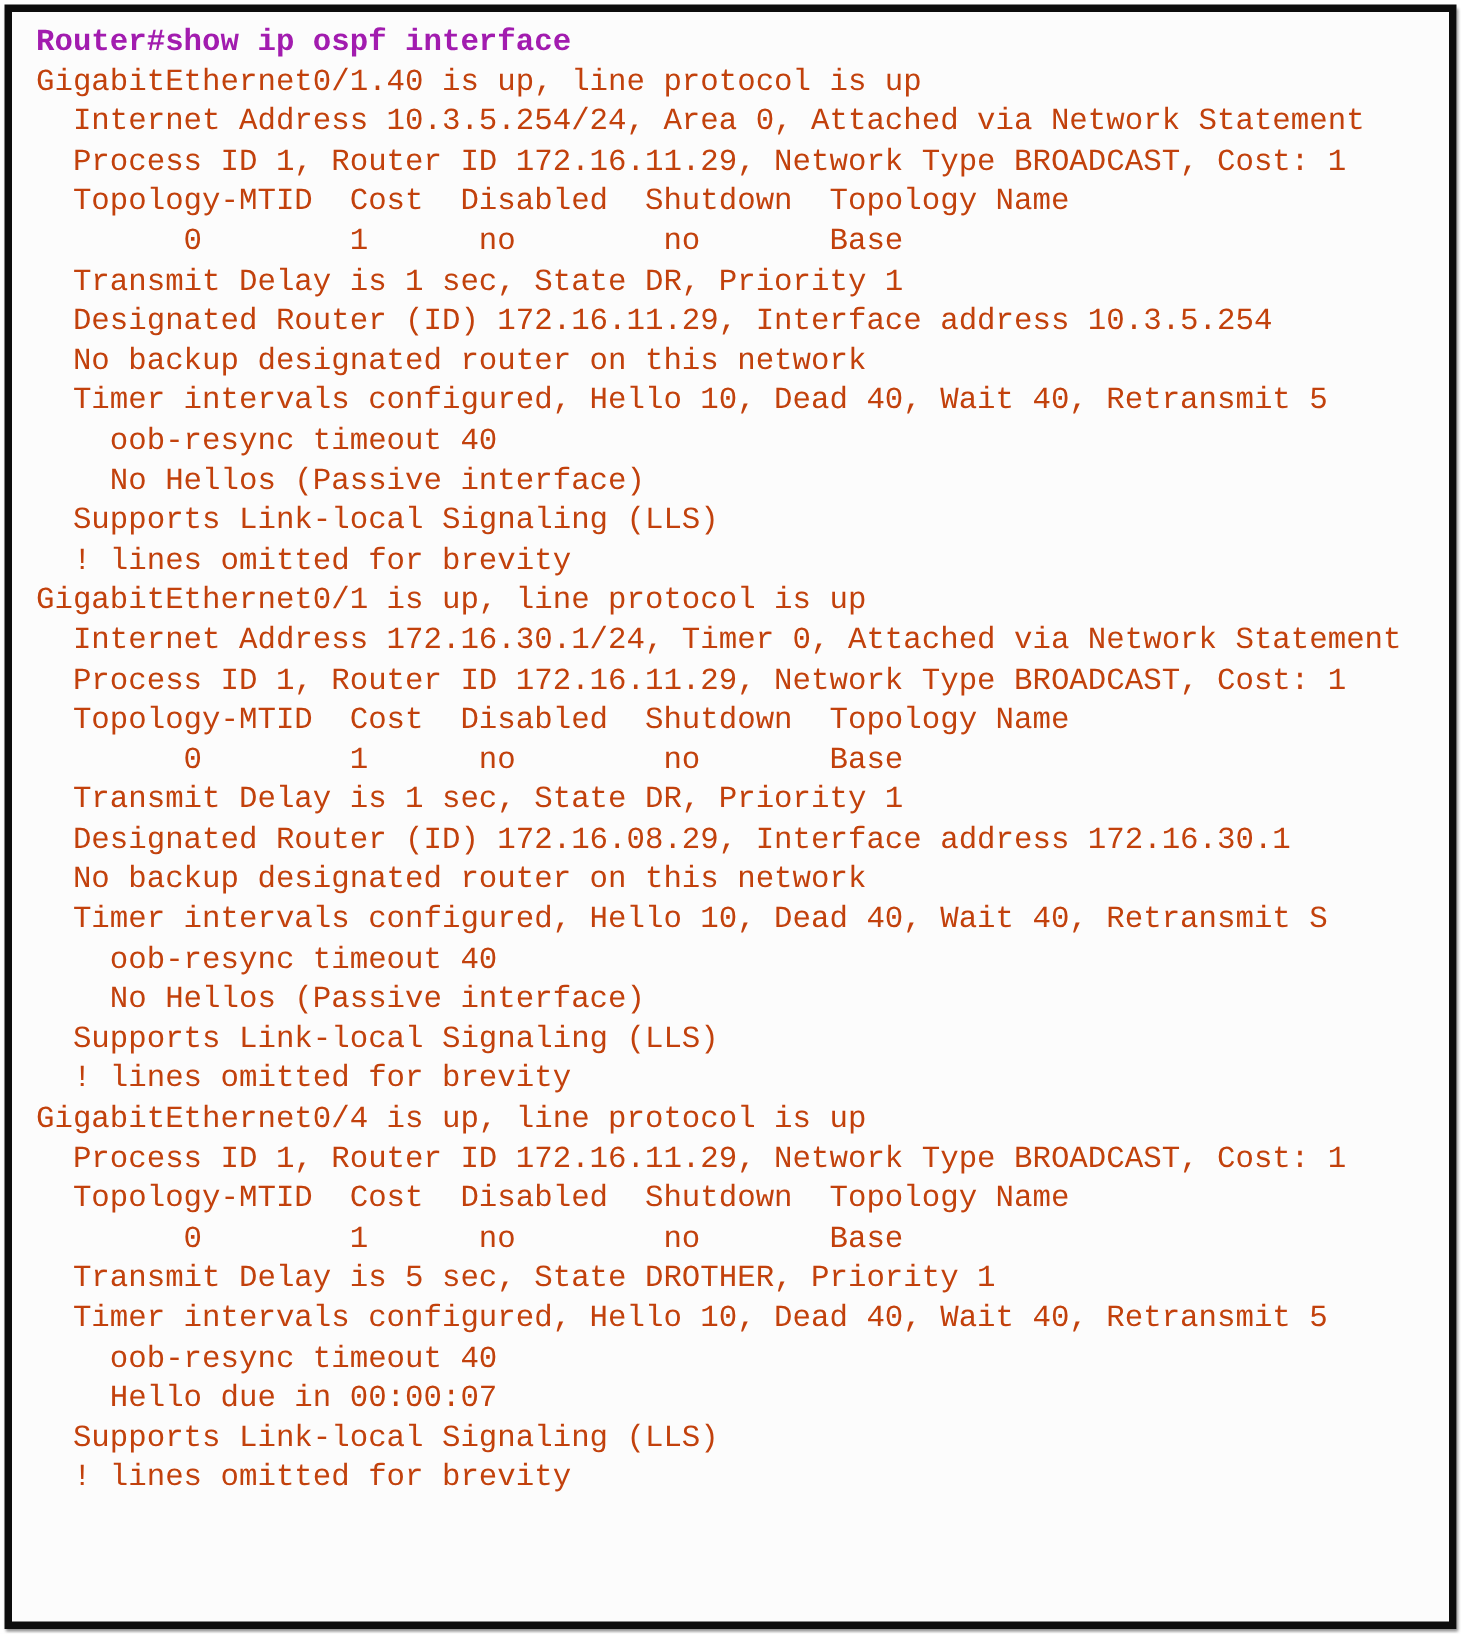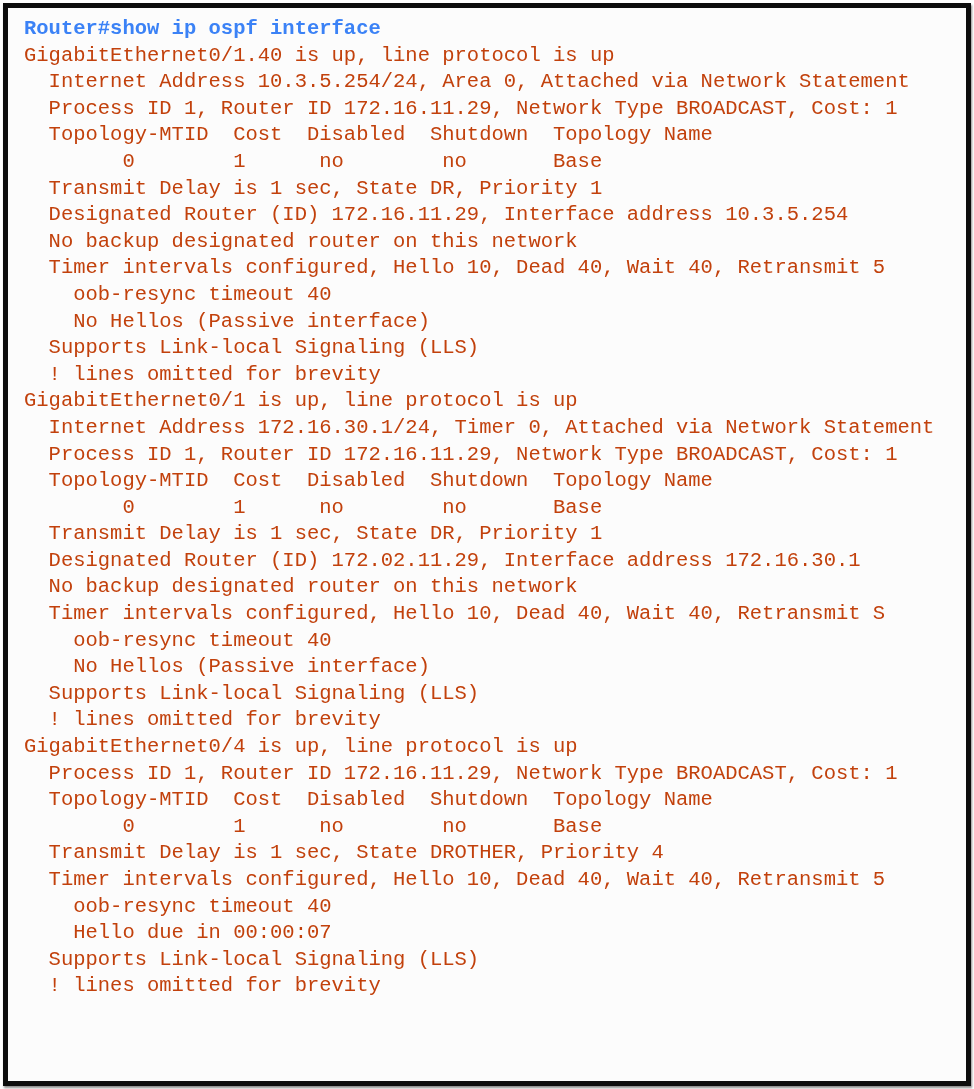--- a/index.html
+++ b/index.html
@@ -28,21 +28,21 @@
   }
   .line {
     font-family: "Liberation Mono", "DejaVu Sans Mono", monospace;
     font-size: 20.5px;
     line-height: 26.6px;
     white-space: pre;
     color: #c2410c;
   }
   .command {
     font-weight: bold;
-    color: #3b82f6;
+    color: #a21caf;
   }
 </style>
 </head>
 <body>
 
 <div class="console-window">
   <div class="console-output">
     <div class="line command">Router#show ip ospf interface</div>
     <div class="line">GigabitEthernet0/1.40 is up, line protocol is up</div>
     <div class="line">  Internet Address 10.3.5.254/24, Area 0, Attached via Network Statement</div>
@@ -56,31 +56,31 @@
     <div class="line">    oob-resync timeout 40</div>
     <div class="line">    No Hellos (Passive interface)</div>
     <div class="line">  Supports Link-local Signaling (LLS)</div>
     <div class="line">  ! lines omitted for brevity</div>
     <div class="line">GigabitEthernet0/1 is up, line protocol is up</div>
     <div class="line">  Internet Address 172.16.30.1/24, Timer 0, Attached via Network Statement</div>
     <div class="line">  Process ID 1, Router ID 172.16.11.29, Network Type BROADCAST, Cost: 1</div>
     <div class="line">  Topology-MTID  Cost  Disabled  Shutdown  Topology Name</div>
     <div class="line">        0        1      no        no       Base</div>
     <div class="line">  Transmit Delay is 1 sec, State DR, Priority 1</div>
-    <div class="line">  Designated Router (ID) 172.02.11.29, Interface address 172.16.30.1</div>
+    <div class="line">  Designated Router (ID) 172.16.08.29, Interface address 172.16.30.1</div>
     <div class="line">  No backup designated router on this network</div>
     <div class="line">  Timer intervals configured, Hello 10, Dead 40, Wait 40, Retransmit S</div>
     <div class="line">    oob-resync timeout 40</div>
     <div class="line">    No Hellos (Passive interface)</div>
     <div class="line">  Supports Link-local Signaling (LLS)</div>
     <div class="line">  ! lines omitted for brevity</div>
     <div class="line">GigabitEthernet0/4 is up, line protocol is up</div>
     <div class="line">  Process ID 1, Router ID 172.16.11.29, Network Type BROADCAST, Cost: 1</div>
     <div class="line">  Topology-MTID  Cost  Disabled  Shutdown  Topology Name</div>
     <div class="line">        0        1      no        no       Base</div>
-    <div class="line">  Transmit Delay is 1 sec, State DROTHER, Priority 4</div>
+    <div class="line">  Transmit Delay is 5 sec, State DROTHER, Priority 1</div>
     <div class="line">  Timer intervals configured, Hello 10, Dead 40, Wait 40, Retransmit 5</div>
     <div class="line">    oob-resync timeout 40</div>
     <div class="line">    Hello due in 00:00:07</div>
     <div class="line">  Supports Link-local Signaling (LLS)</div>
     <div class="line">  ! lines omitted for brevity</div>
   </div>
 </div>
 
 </body></html>

